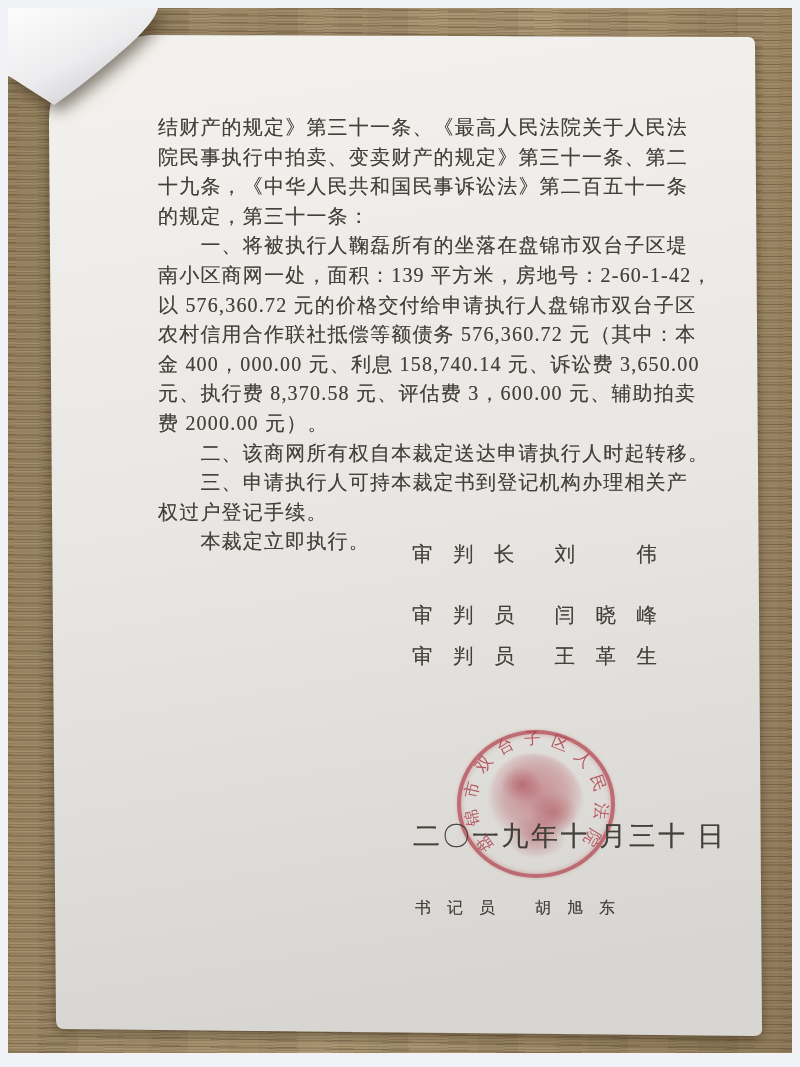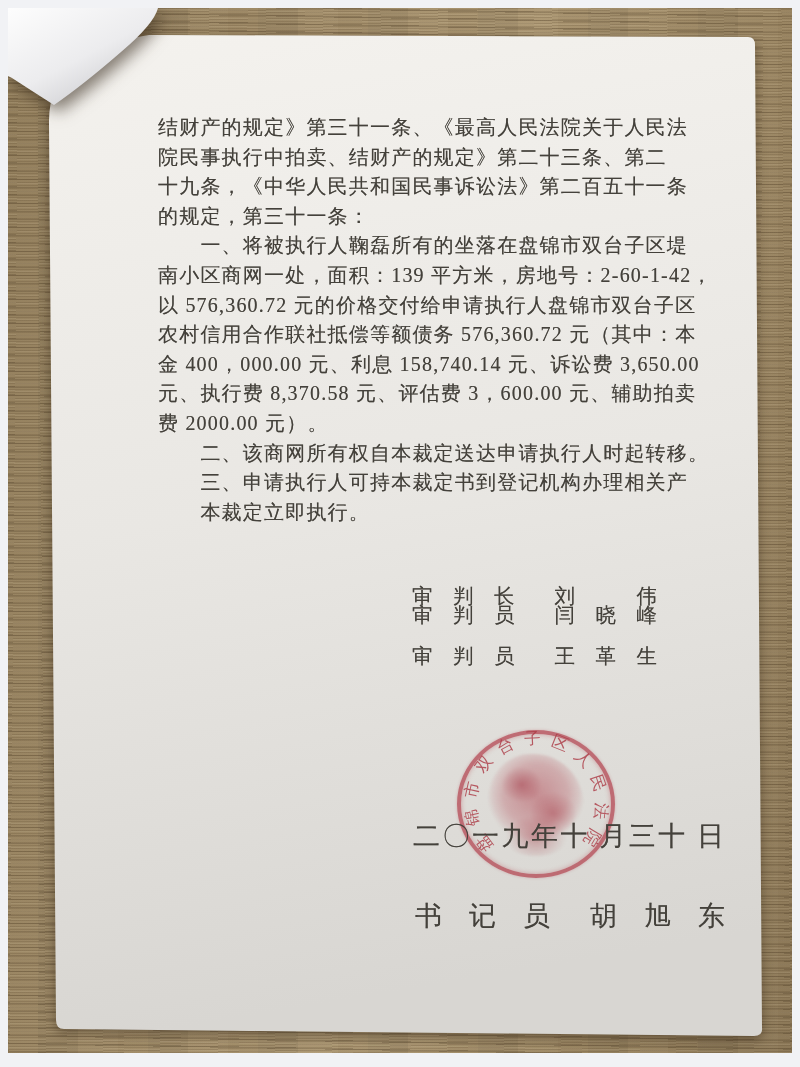--- a/index.html
+++ b/index.html
@@ -21,21 +21,21 @@
 
   .content{position:absolute;left:0;top:0;width:784px;height:825px;z-index:3;
     color:#44413b;text-shadow:0 0 .6px rgba(68,65,59,.55);text-decoration:underline;}
   .body-lines{position:absolute;left:150px;top:105px;width:522px;
     font-size:20px;line-height:29.6px;letter-spacing:1.2px;white-space:nowrap;}
   .body-lines div{height:29.6px;}
   .sig-row{position:absolute;left:404px;display:flex;column-gap:40px;
     font-size:20.5px;white-space:nowrap;}
   .date-line{position:absolute;left:405px;top:810px;font-size:27px;letter-spacing:2.5px;white-space:nowrap;}
   .clerk-row{position:absolute;left:407px;top:890px;display:flex;column-gap:40px;
-    font-size:27px;white-space:nowrap;}
+    font-size:16px;white-space:nowrap;}
 
   
   .stamp{position:absolute;left:449px;top:722px;width:158px;height:148px;z-index:2;}
   .stamp-ring{position:absolute;inset:0;border-radius:50%;
     border:4px solid rgba(177,64,76,.72);
     box-shadow:inset 0 0 5px rgba(177,64,76,.40), 0 0 3px rgba(177,64,76,.30);
     filter:blur(.5px);}
   .stamp-emblem{position:absolute;left:31px;top:24px;width:96px;height:102px;
     border-radius:46% 54% 50% 50%;filter:blur(1.2px);
     background:
@@ -78,36 +78,37 @@
         </defs>
         <text>
           <textPath href="#arcPath" startOffset="0" textLength="276" lengthAdjust="spacing">盘锦市双台子区人民法院</textPath>
         </text>
       </svg>
     </div>
 
     <div class="content">
       <div class="body-lines">
         <div>结财产的规定》第三十一条、《最高人民法院关于人民法</div>
-        <div>院民事执行中拍卖、结财产的规定》第二十三条、第二</div>
+        <div>院民事执行中拍卖、变卖财产的规定》第三十一条、第二</div>
         <div>十九条，《中华人民共和国民事诉讼法》第二百五十一条</div>
         <div>的规定，第三十一条：</div>
         <div>　　一、将被执行人鞠磊所有的坐落在盘锦市双台子区堤</div>
         <div>南小区商网一处，面积：139 平方米，房地号：2-60-1-42，</div>
         <div>以 576,360.72 元的价格交付给申请执行人盘锦市双台子区</div>
         <div>农村信用合作联社抵偿等额债务 576,360.72 元（其中：本</div>
         <div>金 400，000.00 元、利息 158,740.14 元、诉讼费 3,650.00</div>
         <div>元、执行费 8,370.58 元、评估费 3，600.00 元、辅助拍卖</div>
         <div>费 2000.00 元）。</div>
         <div>　　二、该商网所有权自本裁定送达申请执行人时起转移。</div>
         <div>　　三、申请执行人可持本裁定书到登记机构办理相关产</div>
+        <div>权过户登记手续。</div>
         <div>　　本裁定立即执行。</div>
       </div>
 
-      <div class="sig-row" style="top:574px;">
+      <div class="sig-row" style="top:532px;">
         <span>审　判　长</span>
         <span>刘　　　伟</span>
       </div>
       <div class="sig-row" style="top:593px;">
         <span>审　判　员</span>
         <span>闫　晓　峰</span>
       </div>
       <div class="sig-row" style="top:634px;">
         <span>审　判　员</span>
         <span>王　革　生</span>

